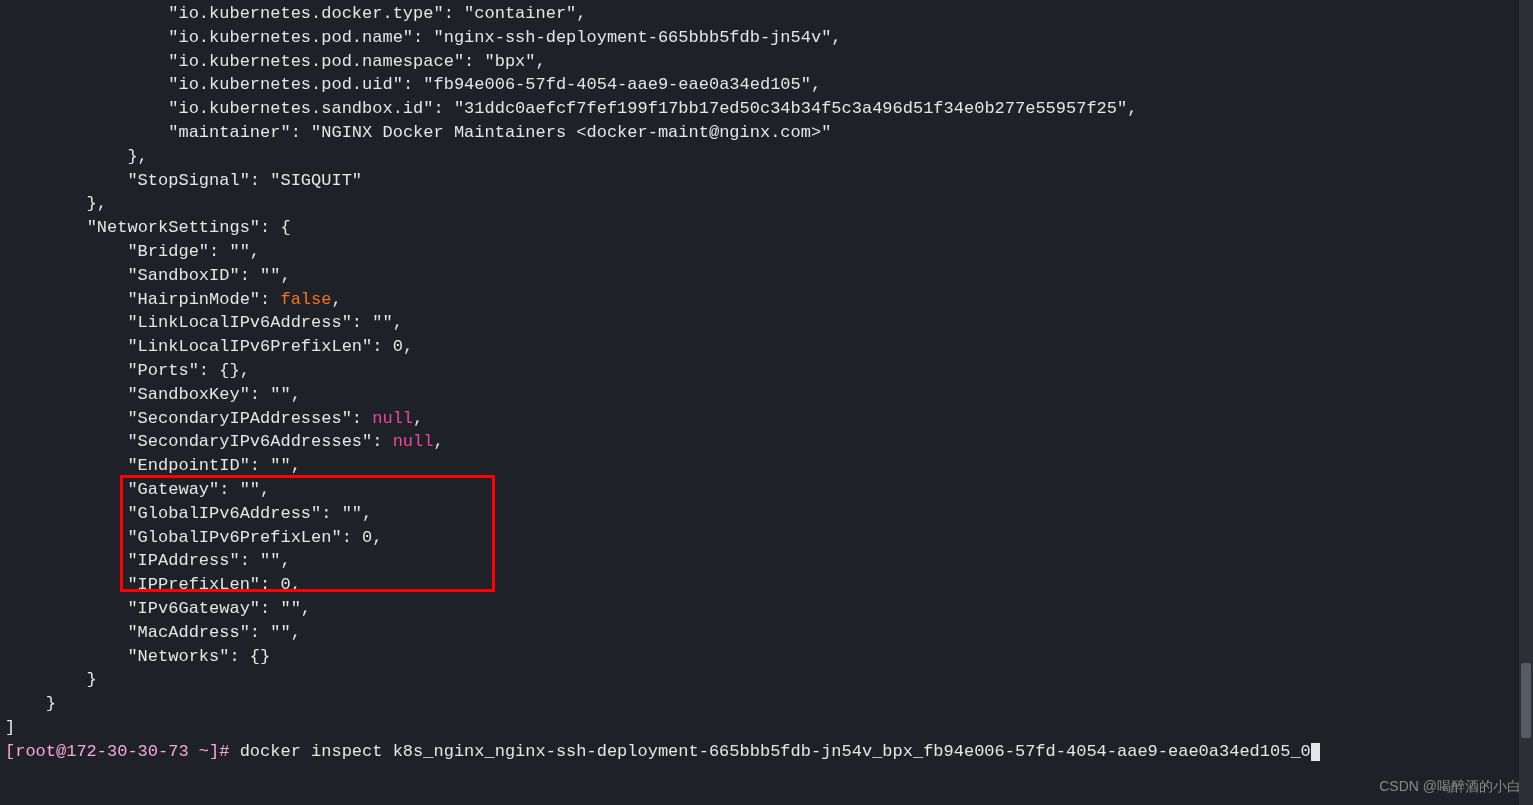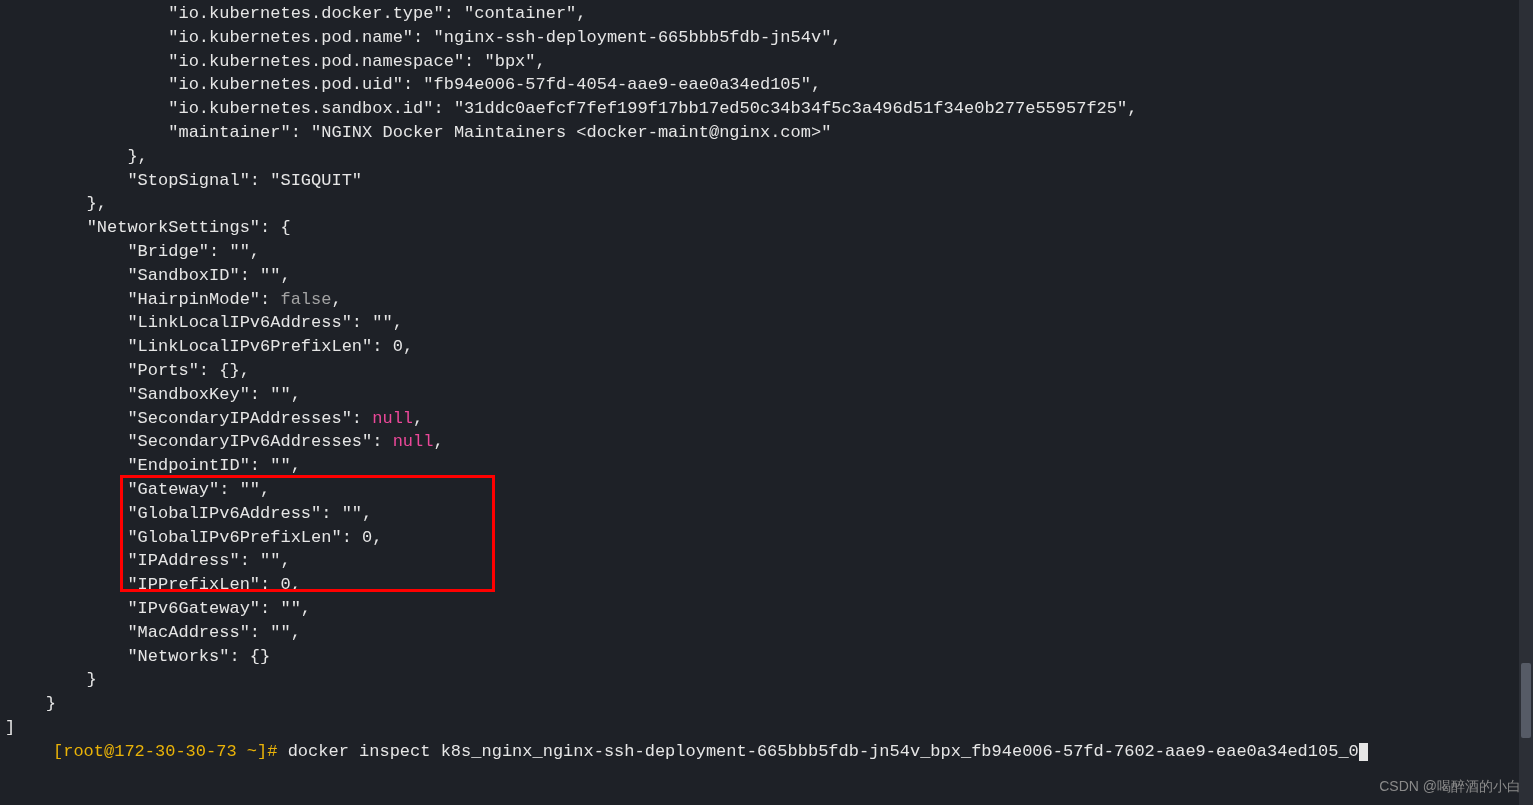--- a/index.html
+++ b/index.html
@@ -17,28 +17,27 @@
       width: 1533px;
       height: 805px;
       overflow: hidden;
       position: relative;
     }
     .terminal {
       white-space: pre;
       padding: 2px 5px;
     }
     .false-val {
-      color: #a3a3a3;
+      color: #f97316;
     }
     .null-val {
       color: #ec4899;
     }
     .prompt-root {
-      color: #eab308;
-      margin-left: 48px;
+      color: #f9a8d4;
     }
     .highlight-box {
       position: absolute;
       border: 3px solid #ff0000;
       background: transparent;
       pointer-events: none;
     }
     .watermark {
       position: absolute;
       bottom: 8px;
@@ -98,21 +97,21 @@
 <span>            <span>"GlobalIPv6Address"</span>: <span>""</span>,</span>
 <span>            <span>"GlobalIPv6PrefixLen"</span>: <span>0</span>,</span>
 <span>            <span>"IPAddress"</span>: <span>""</span>,</span>
 <span>            <span>"IPPrefixLen"</span>: <span>0</span>,</span>
 <span>            <span>"IPv6Gateway"</span>: <span>""</span>,</span>
 <span>            <span>"MacAddress"</span>: <span>""</span>,</span>
 <span>            <span>"Networks"</span>: <span>{}</span></span>
 <span>        }</span>
 <span>    }</span>
 <span>]</span>
-<span><span class="prompt-root">[root@172-30-30-73 ~]# </span><span>docker inspect k8s_nginx_nginx-ssh-deployment-665bbb5fdb-jn54v_bpx_fb94e006-57fd-7602-aae9-eae0a34ed105_0</span><span class="cursor"></span></span></div>
+<span><span class="prompt-root">[root@172-30-30-73 ~]# </span><span>docker inspect k8s_nginx_nginx-ssh-deployment-665bbb5fdb-jn54v_bpx_fb94e006-57fd-4054-aae9-eae0a34ed105_0</span><span class="cursor"></span></span></div>
 
 <div class="highlight-box" style="top: 475px; left: 120px; width: 375px; height: 117px;"></div>
 
 <div class="scrollbar">
   <div class="scrollbar-thumb" style="top: 663px; height: 75px;"></div>
 </div>
 
 <div class="watermark">CSDN @喝醉酒的小白</div>
 
 </body></html>

